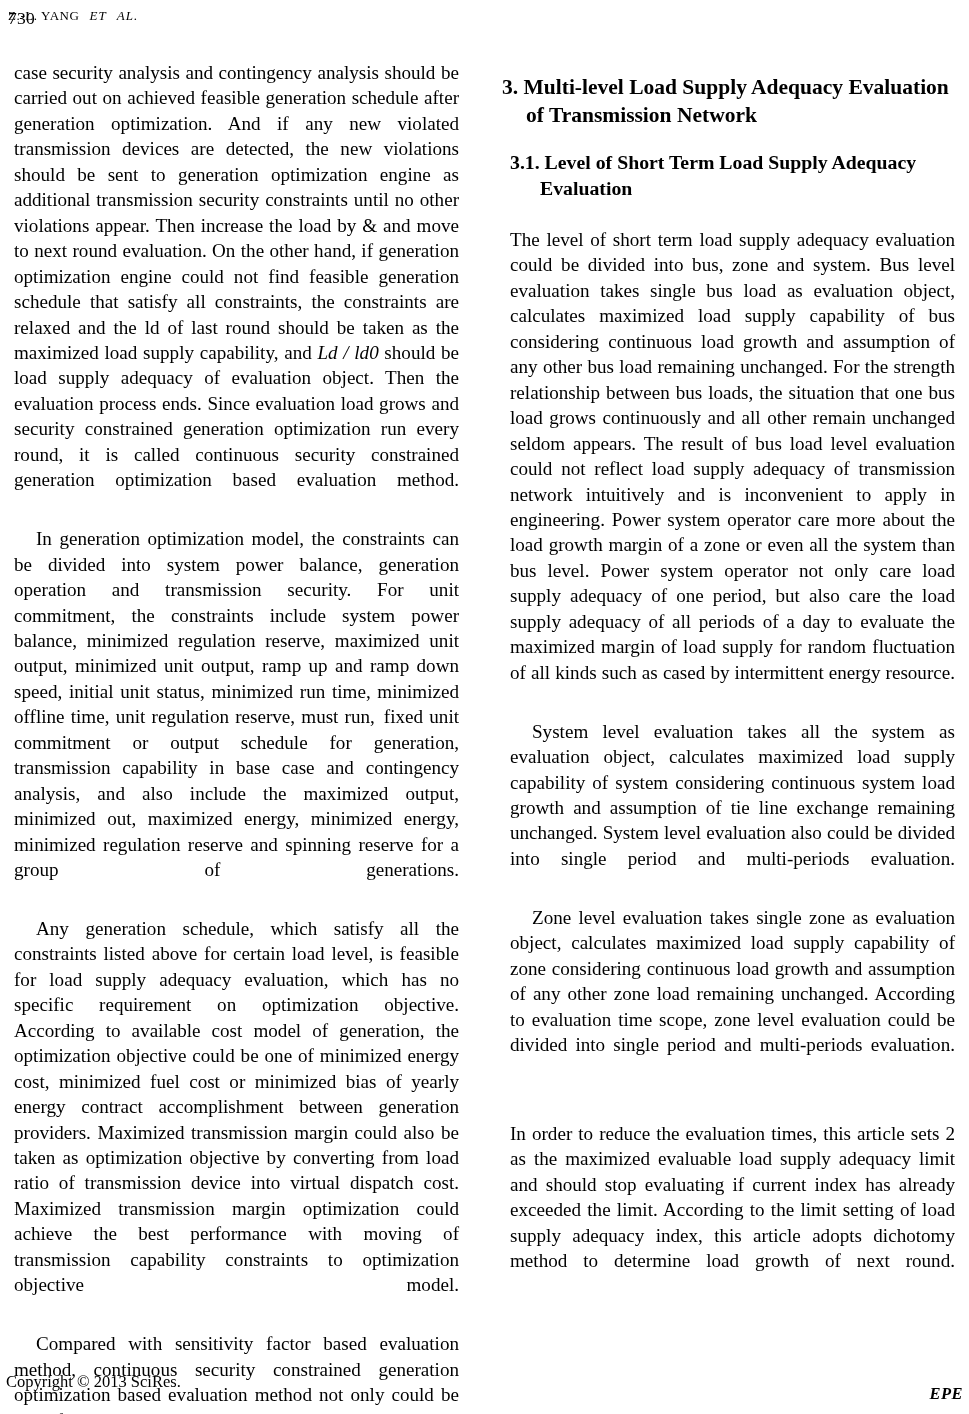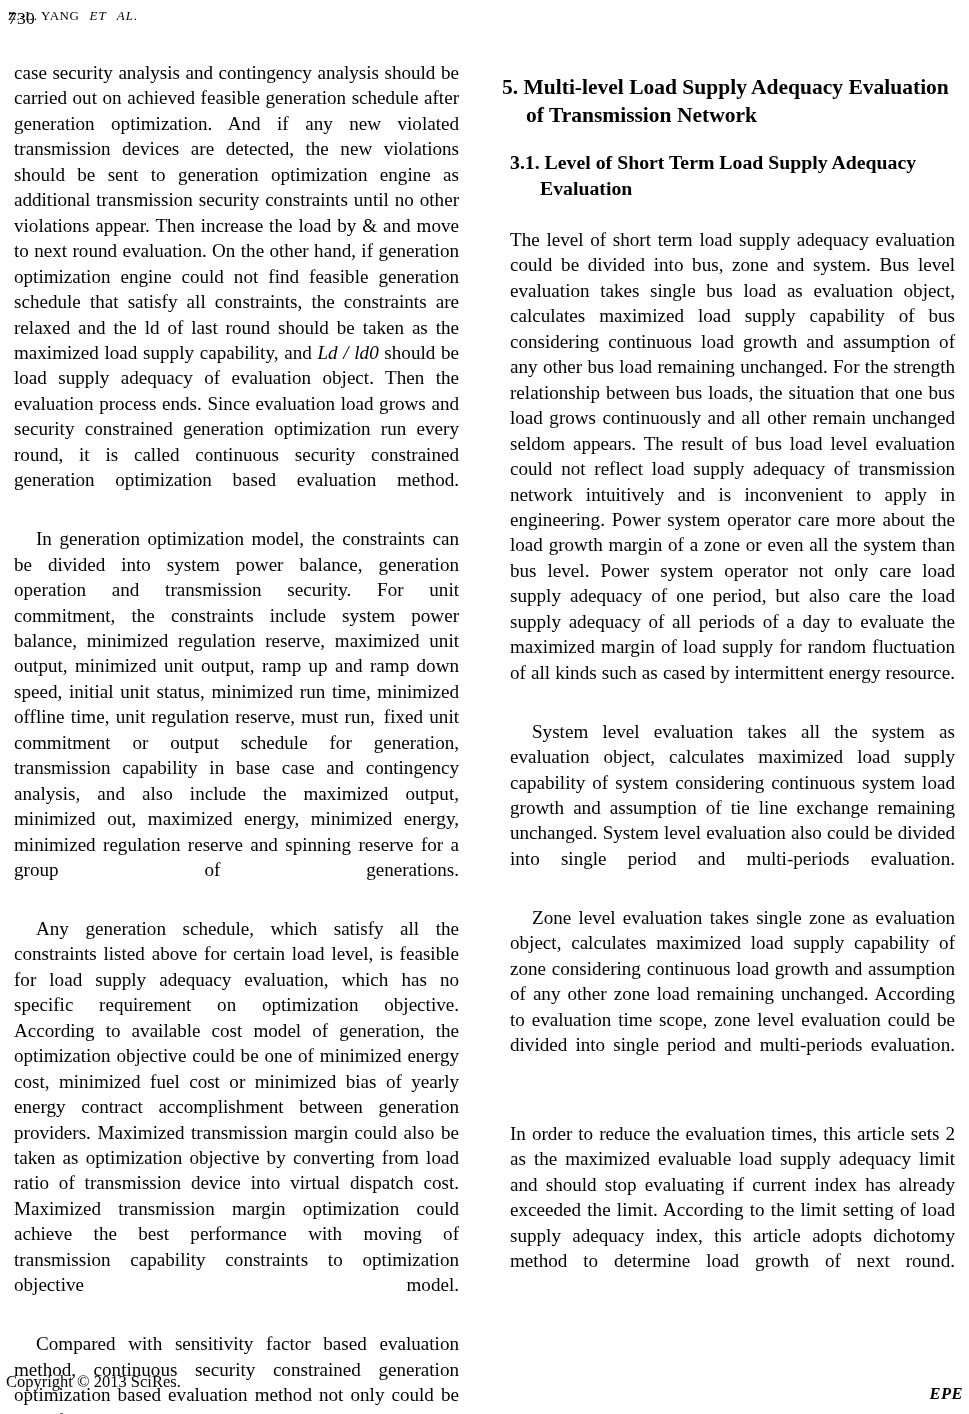--- a/index.html
+++ b/index.html
@@ -158,21 +158,21 @@
     <p class="para"><span>Any generation schedule, which satisfy all the constraints listed above for certain load level, is feasible for load supply adequacy evaluation, which has no specific requirement on optimization objective. According to available cost model of generation, the optimization objective could be one of minimized energy cost, minimized fuel cost or minimized bias of yearly energy contract accomplishment between generation providers. Maximized transmission margin could also be taken as optimization objective by converting from load ratio of transmission device into virtual dispatch cost. Maximized transmission margin optimization could achieve the best performance with moving of transmission capability constraints to optimization objective model.</span></p>
 
     <p class="para nostretch"><span>Compared with sensitivity factor based evaluation method, continuous security constrained generation optimization based evaluation method not only could be used for single period load supply adequacy evaluation, but also could be used for accurate multi-period coupled evaluation, and the evaluation result could be more reasonable. For single period evaluation, the ramp speed of generation need not be considered in generation optimization. But for multi-period evaluation, all the constraints listed above should be taken into consideration for con-</span></p>
 
   </div>
 
   <div class="col col-right">
 
 
     <div class="sp-before-sec"></div>
-    <h2 class="sec">5. Multi-level Load Supply Adequacy Evaluation of Transmission Network</h2>
+    <h2 class="sec">3. Multi-level Load Supply Adequacy Evaluation of Transmission Network</h2>
     <div class="sp-after-sec"></div>
 
     <h3 class="subsec">3.1. Level of Short Term Load Supply Adequacy Evaluation</h3>
     <div class="sp-after-sub"></div>
 
     <p class="para noindent"><span>The level of short term load supply adequacy evaluation could be divided into bus, zone and system. Bus level evaluation takes single bus load as evaluation object, calculates maximized load supply capability of bus considering continuous load growth and assumption of any other bus load remaining unchanged. For the strength relationship between bus loads, the situation that one bus load grows continuously and all other remain unchanged seldom appears. The result of bus load level evaluation could not reflect load supply adequacy of transmission network intuitively and is inconvenient to apply in engineering. Power system operator care more about the load growth margin of a zone or even all the system than bus level. Power system operator not only care load supply adequacy of one period, but also care the load supply adequacy of all periods of a day to evaluate the maximized margin of load supply for random fluctuation of all kinds such as cased by intermittent energy resource.</span></p>
     <p class="para"><span>System level evaluation takes all the system as evaluation object, calculates maximized load supply capability of system considering continuous system load growth and assumption of tie line exchange remaining unchanged. System level evaluation also could be divided into single period and multi-periods evaluation.</span></p>
     <p class="para"><span>Zone level evaluation takes single zone as evaluation object, calculates maximized load supply capability of zone considering continuous load growth and assumption of any other zone load remaining unchanged. According to evaluation time scope, zone level evaluation could be divided into single period and multi-periods evaluation.</span></p>
 
     <div class="sp-before-sub"></div>

